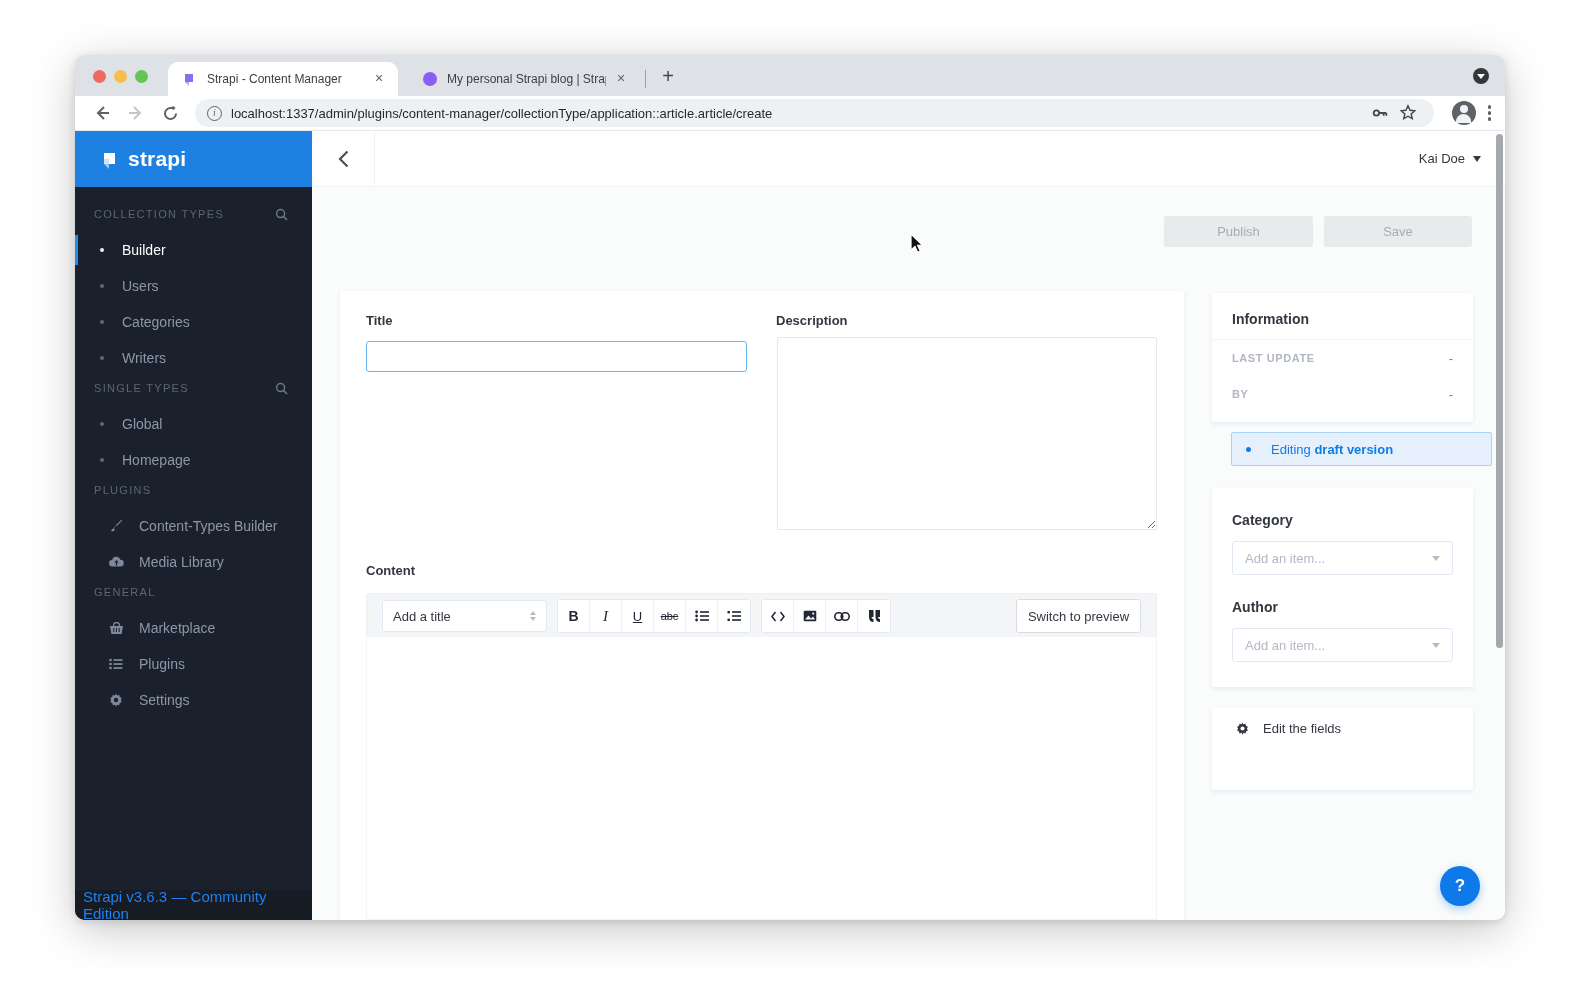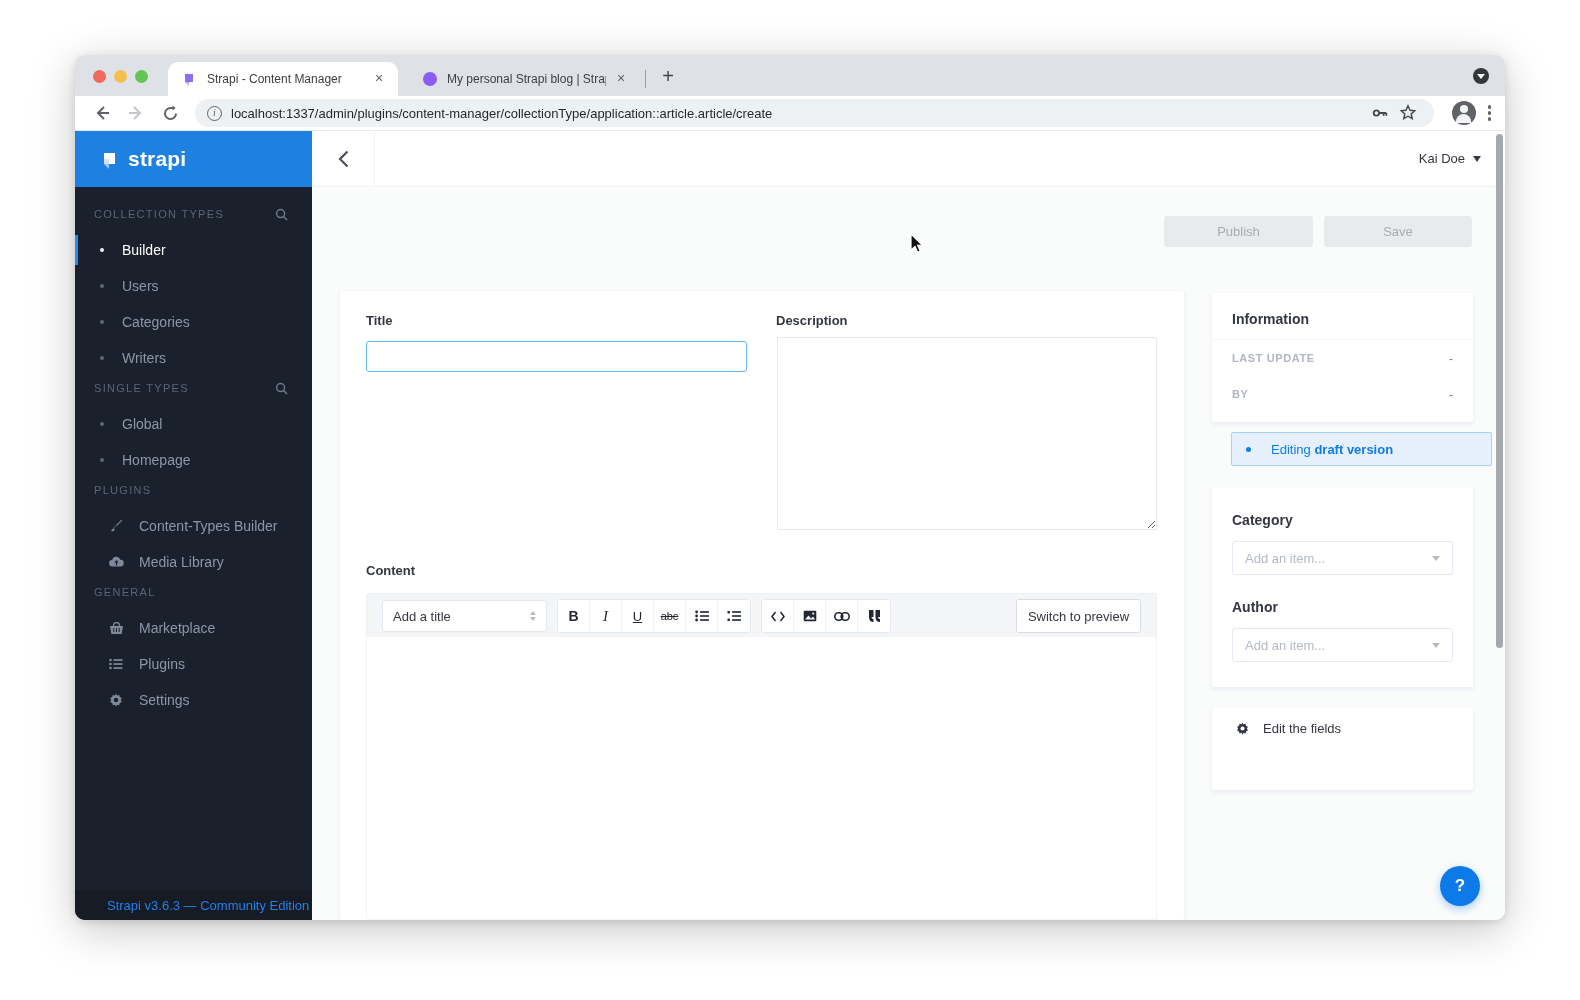--- a/index.html
+++ b/index.html
@@ -63,21 +63,21 @@
     color:#5a6575; text-transform:uppercase; }
   .side-item { position:relative; height:36px; display:flex; align-items:center; padding-left:25px; gap:18px;
     font-size:14px; color:#8b97a9; cursor:default; }
   .side-item .dot { width:4px; height:4px; border-radius:50%; background:#5c6775; flex:0 0 auto; }
   .side-item.active { color:#ffffff; }
   .side-item.active .dot { background:#e8eef5; }
   .side-item.active:before { content:""; position:absolute; left:0; top:3px; bottom:3px; width:3px; background:#1d8ff2; }
   .side-item .s-icon { width:16px; height:16px; flex:0 0 auto; display:flex; align-items:center; justify-content:center; margin-left:-3px; }
   .side-item.iconed { gap:15px; padding-left:36px; }
   .side-footer { position:absolute; left:0; bottom:0; width:100%; height:30px; background:#161b24;
-    display:flex; align-items:center; padding-left:32px; font-size:13px; color:#1f80f0; }
+    display:flex; align-items:center; padding-left:8px; font-size:15px; color:#1f80f0; }
 
   
   .main { position:relative; flex:1; }
   .main-header { position:absolute; left:0; top:0; right:0; height:56px; background:#fff;
     border-bottom:1px solid #f1f2f4; display:flex; align-items:center; }
   .back-box { width:63px; height:56px; border-right:1px solid #f1f2f4; display:flex; align-items:center; justify-content:center; }
   .user-menu { margin-left:auto; margin-right:24px; display:flex; align-items:center; gap:8px;
     font-size:13px; color:#333740; }
   .caret-down { border:4.5px solid transparent; border-top:6px solid #333740; margin-top:5px; }
 

